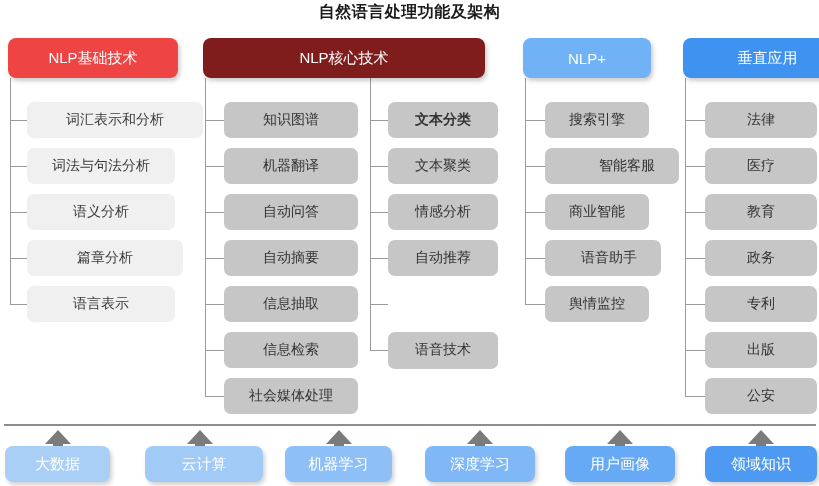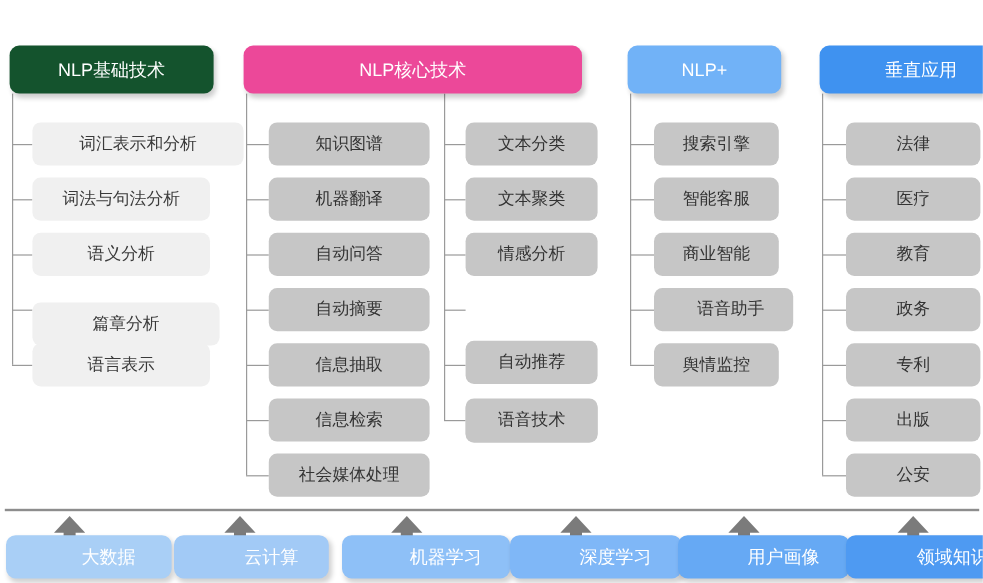--- a/index.html
+++ b/index.html
@@ -71,34 +71,34 @@
   }
 
   
   .found{
     position:absolute;
     height:36px;bottom:4px;
     border-radius:8px;
     display:flex;align-items:center;justify-content:center;
     color:#ffffff;font-size:15px;white-space:nowrap;
     box-shadow:2px 3px 4px rgba(0,0,0,.18);
-    padding-left:33px;
   }
 
   .watermark{
     position:absolute;right:4px;bottom:-2px;
     font-size:11px;color:#e2e2e2;
     letter-spacing:1px;
   }
 </style>
 </head>
 <body>
 
 <div id="stage">
 
+  <div class="title">自然语言处理功能及架构</div>
 
   <div id="layer-lines">
       <div class="vline" style="left: 10px; top: 78px; height: 226px;"></div>
       <div class="hline" style="left: 10px; top: 120px; width: 17px;"></div>
       <div class="hline" style="left: 10px; top: 166px; width: 17px;"></div>
       <div class="hline" style="left: 10px; top: 212px; width: 17px;"></div>
       <div class="hline" style="left: 10px; top: 258px; width: 17px;"></div>
       <div class="hline" style="left: 10px; top: 304px; width: 17px;"></div>
       <div class="vline" style="left: 205px; top: 78px; height: 318px;"></div>
       <div class="hline" style="left: 205px; top: 120px; width: 19px;"></div>
@@ -124,46 +124,46 @@
       <div class="vline" style="left: 685px; top: 78px; height: 318px;"></div>
       <div class="hline" style="left: 685px; top: 120px; width: 20px;"></div>
       <div class="hline" style="left: 685px; top: 166px; width: 20px;"></div>
       <div class="hline" style="left: 685px; top: 212px; width: 20px;"></div>
       <div class="hline" style="left: 685px; top: 258px; width: 20px;"></div>
       <div class="hline" style="left: 685px; top: 304px; width: 20px;"></div>
       <div class="hline" style="left: 685px; top: 350px; width: 20px;"></div>
       <div class="hline" style="left: 685px; top: 396px; width: 20px;"></div>
     </div>
   <div id="layer-headers">
-      <div class="hdr c1" style="left: 8px; top: 38px; width: 170px; background: #14532d;">NLP基础技术</div>
-      <div class="hdr c2" style="left: 203px; top: 38px; width: 282px; background: #ec4899;">NLP核心技术</div>
+      <div class="hdr c1" style="left: 8px; top: 38px; width: 170px; background: #ef4444;">NLP基础技术</div>
+      <div class="hdr c2" style="left: 203px; top: 38px; width: 282px; background: #7f1d1d;">NLP核心技术</div>
       <div class="hdr c3" style="left: 523px; top: 38px; width: 128px; background: rgb(113, 178, 247);">NLP+</div>
       <div class="hdr c4" style="left: 683px; top: 38px; width: 135px; background: rgb(63, 146, 240); padding-left: 17px;">垂直应用</div>
     </div>
   <div id="layer-items">
       <div class="item light" style="left: 27px; top: 102px; width: 176px;">词汇表示和分析</div>
       <div class="item light" style="left: 27px; top: 148px; width: 148px;">词法与句法分析</div>
       <div class="item light" style="left: 27px; top: 194px; width: 148px;">语义分析</div>
-      <div class="item light" style="left: 27px; top: 252px; width: 156px;">篇章分析</div>
+      <div class="item light" style="left: 27px; top: 240px; width: 156px;">篇章分析</div>
       <div class="item light" style="left: 27px; top: 286px; width: 148px;">语言表示</div>
       <div class="item dark" style="left: 224px; top: 102px; width: 134px;">知识图谱</div>
       <div class="item dark" style="left: 224px; top: 148px; width: 134px;">机器翻译</div>
       <div class="item dark" style="left: 224px; top: 194px; width: 134px;">自动问答</div>
       <div class="item dark" style="left: 224px; top: 240px; width: 134px;">自动摘要</div>
       <div class="item dark" style="left: 224px; top: 286px; width: 134px;">信息抽取</div>
       <div class="item dark" style="left: 224px; top: 332px; width: 134px;">信息检索</div>
       <div class="item dark" style="left: 224px; top: 378px; width: 134px;">社会媒体处理</div>
-      <div class="item dark" style="left: 388px; top: 102px; width: 110px;">文本分类</div>
+      <div class="item dark" style="left: 388px; top: 102px; width: 110px; font-weight: bold;">文本分类</div>
       <div class="item dark" style="left: 388px; top: 148px; width: 110px;">文本聚类</div>
       <div class="item dark" style="left: 388px; top: 194px; width: 110px;">情感分析</div>
-      <div class="item dark" style="left: 388px; top: 240px; width: 110px; margin-top: 44px;">自动推荐</div>
+      <div class="item dark" style="left: 388px; top: 240px; width: 110px;">自动推荐</div>
       <div class="item dark" style="left: 388px; top: 286px; width: 110px; margin-top: 47px;">文字识别</div>
       <div class="item dark" style="left: 388px; top: 332px; width: 110px;">语音技术</div>
       <div class="item dark" style="left: 545px; top: 102px; width: 104px;">搜索引擎</div>
-      <div class="item dark" style="left: 545px; top: 148px; width: 104px;">智能客服</div>
+      <div class="item dark" style="left: 545px; top: 148px; width: 104px; padding-left: 30px;">智能客服</div>
       <div class="item dark" style="left: 545px; top: 194px; width: 104px;">商业智能</div>
       <div class="item dark" style="left: 545px; top: 240px; width: 104px; padding-left: 12px;">语音助手</div>
       <div class="item dark" style="left: 545px; top: 286px; width: 104px; font-family: Liberation Mono, monospace;">舆情监控</div>
       <div class="item dark" style="left: 705px; top: 102px; width: 112px;">法律</div>
       <div class="item dark" style="left: 705px; top: 148px; width: 112px;">医疗</div>
       <div class="item dark" style="left: 705px; top: 194px; width: 112px;">教育</div>
       <div class="item dark" style="left: 705px; top: 240px; width: 112px;">政务</div>
       <div class="item dark" style="left: 705px; top: 286px; width: 112px;">专利</div>
       <div class="item dark" style="left: 705px; top: 332px; width: 112px;">出版</div>
       <div class="item dark" style="left: 705px; top: 378px; width: 112px;">公安</div>
@@ -192,21 +192,21 @@
         <div class="head" style="border-bottom-color: rgb(123, 123, 123);"></div>
         <div class="shaft" style="background: rgb(123, 123, 123);"></div>
       </div>
       <div class="arrow" style="left: 748px; top: 430px;">
         <div class="head" style="border-bottom-color: rgb(123, 123, 123);"></div>
         <div class="shaft" style="background: rgb(123, 123, 123);"></div>
       </div>
     </div>
   <div id="layer-foundation">
       <div class="found" style="left: 5px; width: 105px; background: rgb(169, 207, 246);">大数据</div>
-      <div class="found" style="left: 145px; width: 96px; background: rgb(162, 202, 246);">云计算</div>
+      <div class="found" style="left: 145px; width: 118px; background: rgb(162, 202, 246);">云计算</div>
       <div class="found" style="left: 285px; width: 107px; background: rgb(142, 192, 247);">机器学习</div>
       <div class="found" style="left: 425px; width: 110px; background: rgb(127, 183, 247);">深度学习</div>
       <div class="found" style="left: 565px; width: 110px; background: rgb(102, 169, 244);">用户画像</div>
       <div class="found" style="left: 705px; width: 112px; background: rgb(78, 154, 242);">领域知识</div>
     </div>
 
   <div class="watermark"></div>
 </div>
 
 </body></html>

